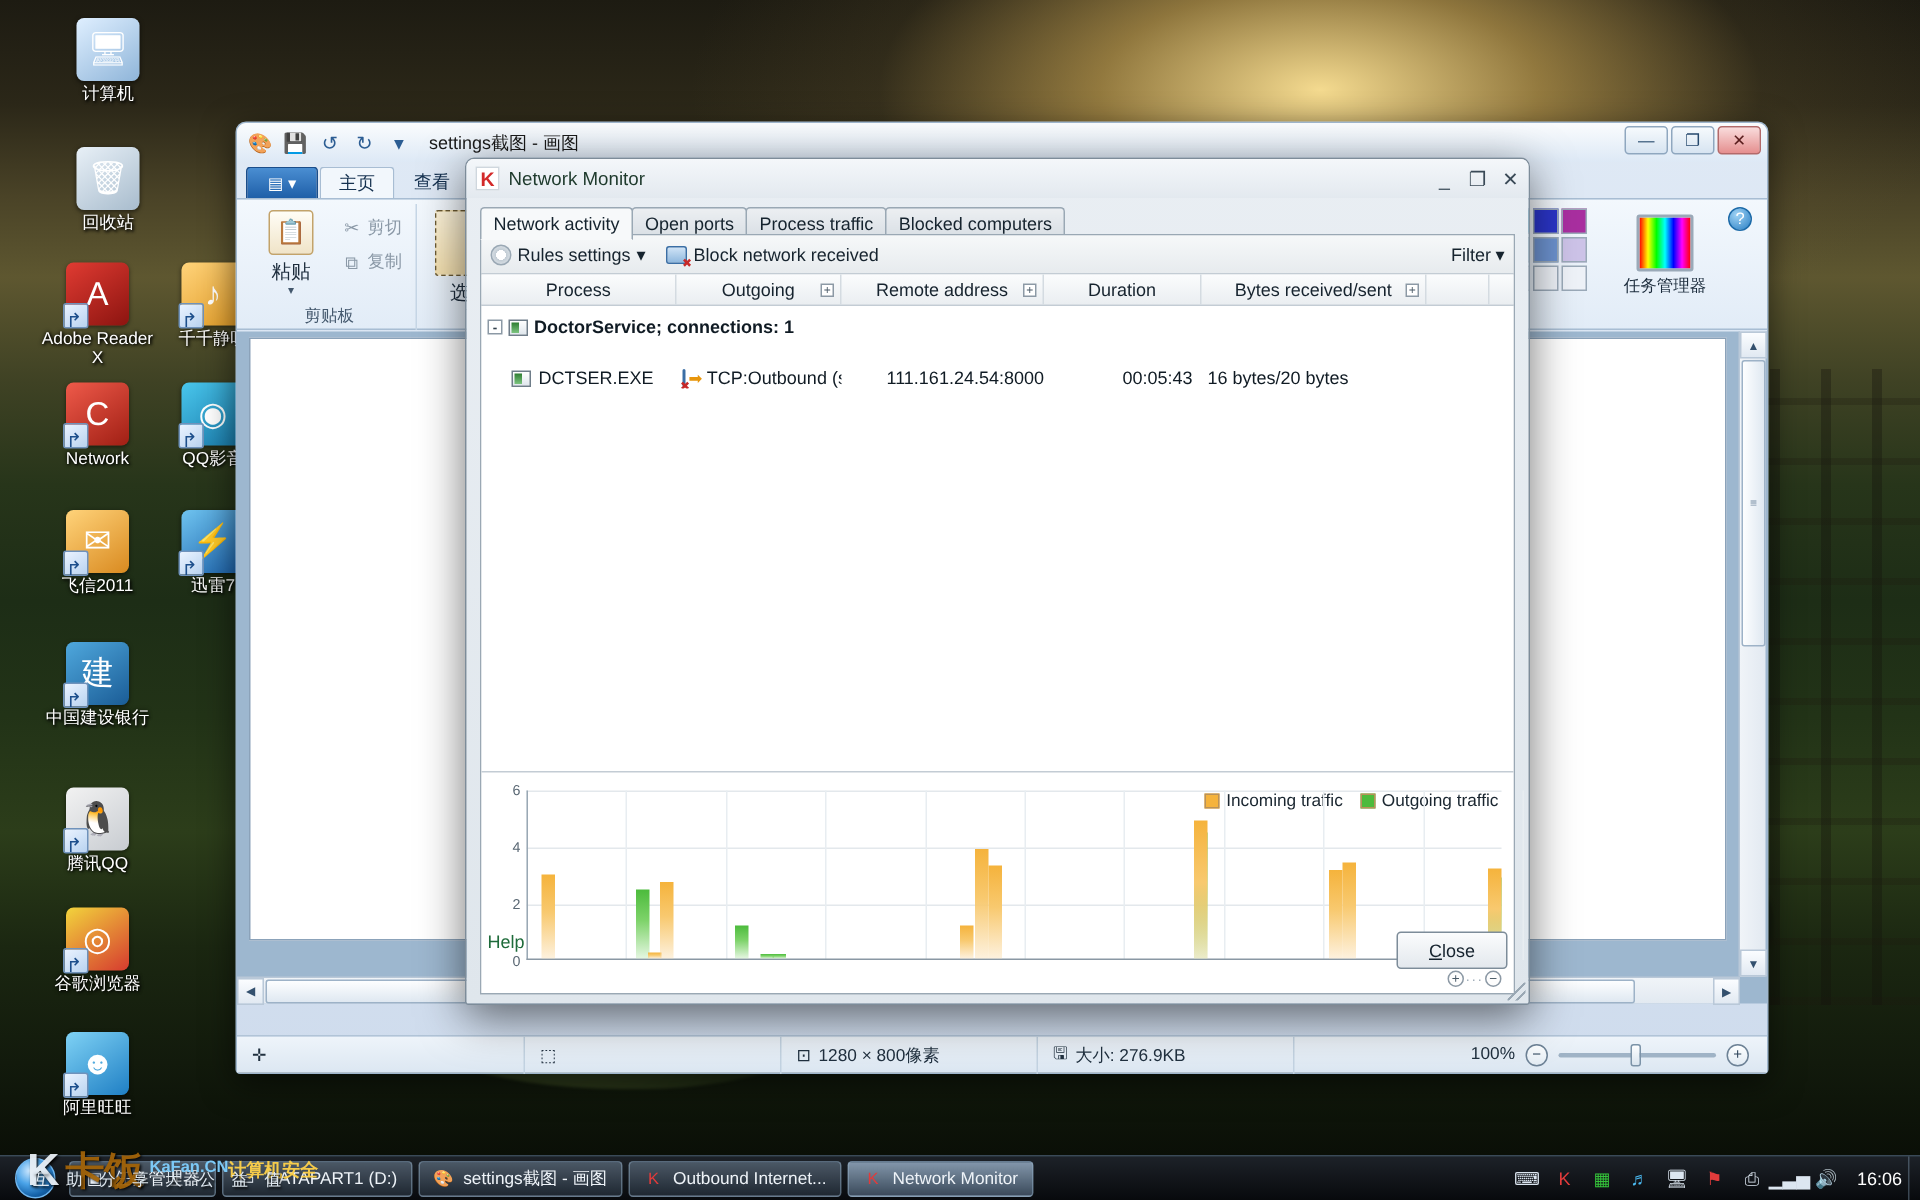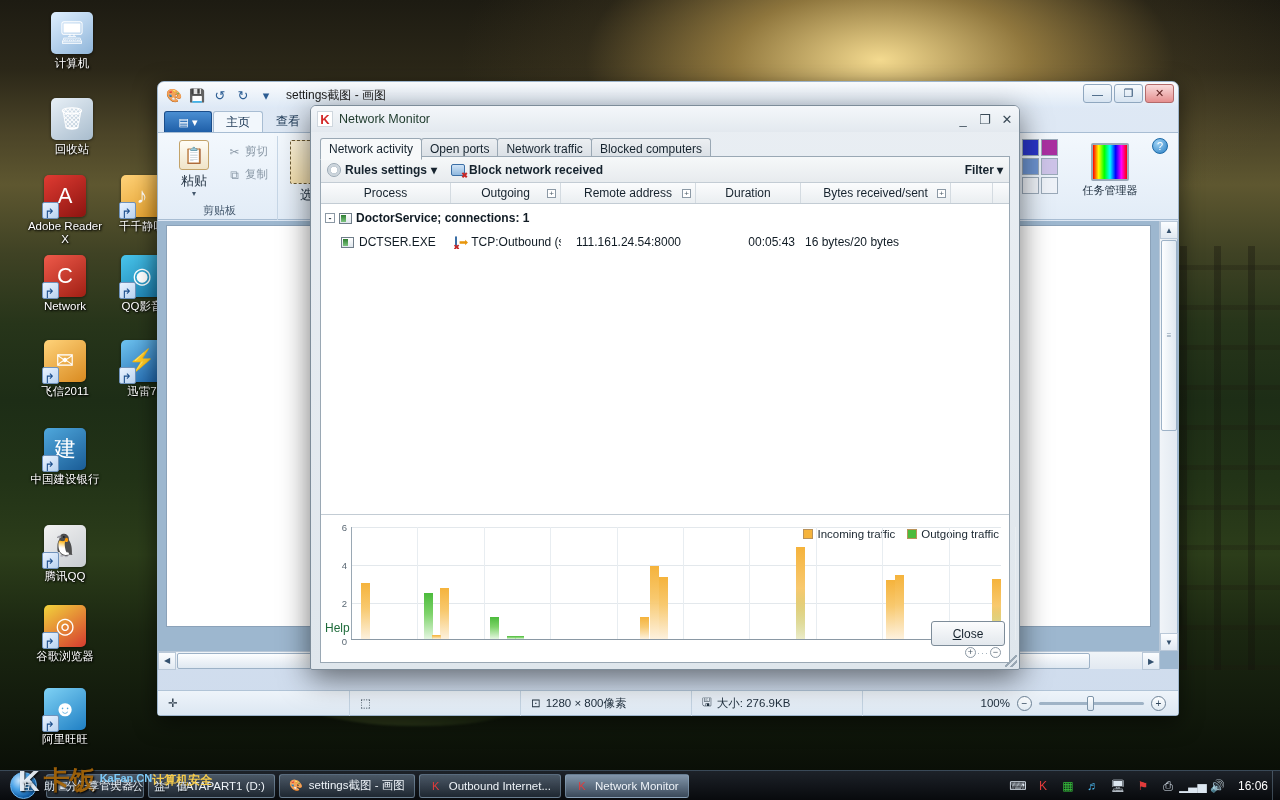--- a/index.html
+++ b/index.html
@@ -229,21 +229,20 @@
 
   #nm-panel{
     position:absolute; left:9px; right:9px; top:50px; bottom:6px;
     background:#f3f5f7; border:1px solid #9aa8b4;
     display:flex; flex-direction:column;
   }
   #nm-toolbar{
     height:26px; display:flex; align-items:center; padding:12px 6px; gap:14px;
     background:linear-gradient(180deg,#f6f8f9,#e7ebee);
     border-bottom:1px solid #c3ccd4;
-    font-weight:bold;
   }
   .tbitem{ display:flex; align-items:center; gap:4px; font-size:12px; color:#16232e;}
   .gear{
     width:14px;height:14px;border-radius:50%;
     background:radial-gradient(circle,#ffffff 38%, #c2ccd4 40%, #e8edf1 100%);
     border:1px solid #9aa8b4; position:relative;
   }
   .mon{
     width:14px;height:12px;border:1px solid #3a6ea5;border-radius:2px;
     background:linear-gradient(180deg,#cfe3f6,#8fb8de); position:relative;
@@ -564,21 +563,21 @@
       <span>_</span>
       <span>❐</span>
       <span>✕</span>
     </div>
   </div>
 
   <div id="nm-body">
     <div id="nm-tabs">
         <div class="ntab active">Network activity</div>
         <div class="ntab">Open ports</div>
-        <div class="ntab">Network traffic</div>
+        <div class="ntab">Process traffic</div>
         <div class="ntab">Blocked computers</div>
       </div>
   </div>
 
   <div id="nm-panel">
 
     <div id="nm-toolbar">
       <div class="tbitem">
         <span class="gear"></span>
         <span>Rules settings</span>
@@ -617,31 +616,31 @@
           <span></span>
         </div>
       </div>
 
     <div id="nm-list">
         <div class="grow group" style="margin-top: 4px;">
           <span class="expander">-</span>
           <span class="ficon"></span>
           <span>DoctorService; connections: 1</span>
         </div>
-        <div class="grow" style="margin-top: 4px;">
+        <div class="grow" style="margin-top: 14px;">
           <div class="cell" style="width: 130px; padding-left: 20px;">
             <span class="ficon" style="margin-right: 5px;"></span>
             <span>DCTSER.EXE</span>
           </div>
           <div class="cell" style="width: 110px; padding-left: 4px;">
             <span class="mon" style="margin-right: 2px;"></span>
             <span class="arrowr" style="margin-right: 3px;">➡</span>
             <span>TCP:Outbound (st...</span>
           </div>
-          <div class="cell" style="width: 135px; justify-content: center;">
+          <div class="cell" style="width: 135px; justify-content: flex-end;">
             <span>111.161.24.54:8000</span>
           </div>
           <div class="cell" style="width: 105px; justify-content: flex-end; padding-right: 6px;">
             <span>00:05:43</span>
           </div>
           <div class="cell" style="width: 150px; padding-left: 4px;">
             <span>16 bytes/20 bytes</span>
           </div>
         </div>
       </div>

